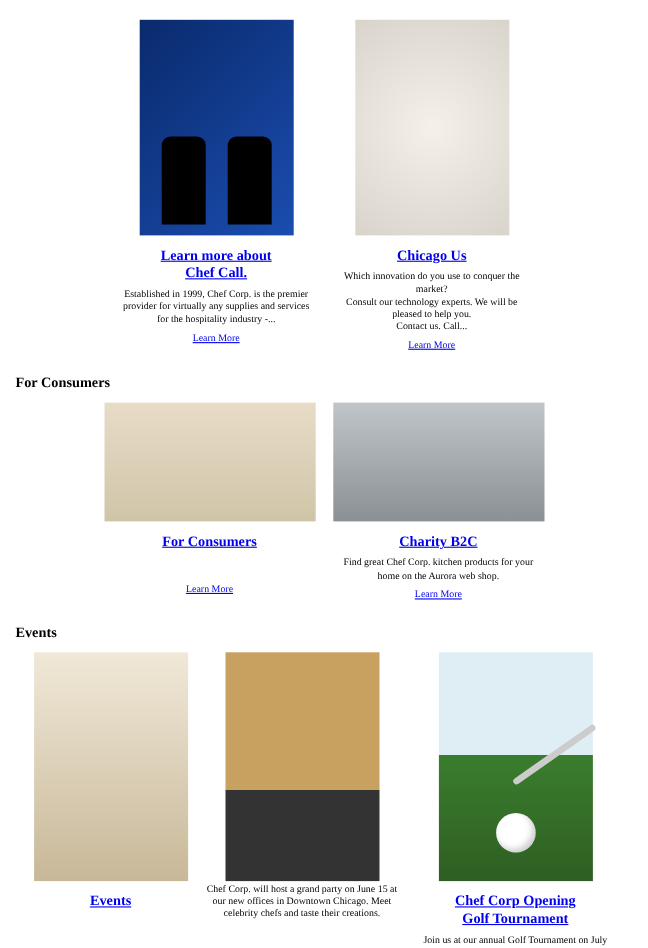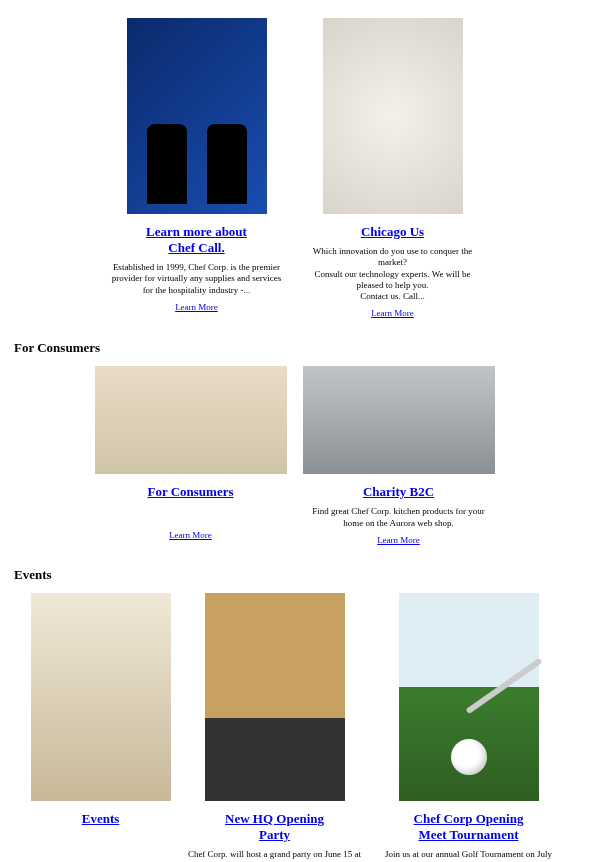--- a/index.html
+++ b/index.html
@@ -121,34 +121,28 @@
       <a href="#">
         <span>Events</span>
       </a>
     </h3>
     <p class="desc" style="min-height:56px;"></p>
 
   </div>
 
   <div class="card">
     <div class="img6"></div>
-    <h3>
-      <a href="#">
-        <span>New HQ Opening</span><br>
-        <span>Party</span>
-      </a>
-    </h3>
     <p class="desc">Chef Corp. will host a grand party on June 15 at our new offices in Downtown Chicago. Meet celebrity chefs and taste their creations.</p>
 
   </div>
 
   <div class="card">
     <div class="img7"></div>
     <h3>
       <a href="#">
         <span>Chef Corp Opening</span><br>
-        <span>Meet Tournament</span>
+        <span>Golf Tournament</span>
       </a>
     </h3>
     <p class="desc" style="min-height:56px;">Join us at our annual Golf Tournament on July 25th.</p>
 
   </div>
 </div>
 
 </body></html>

